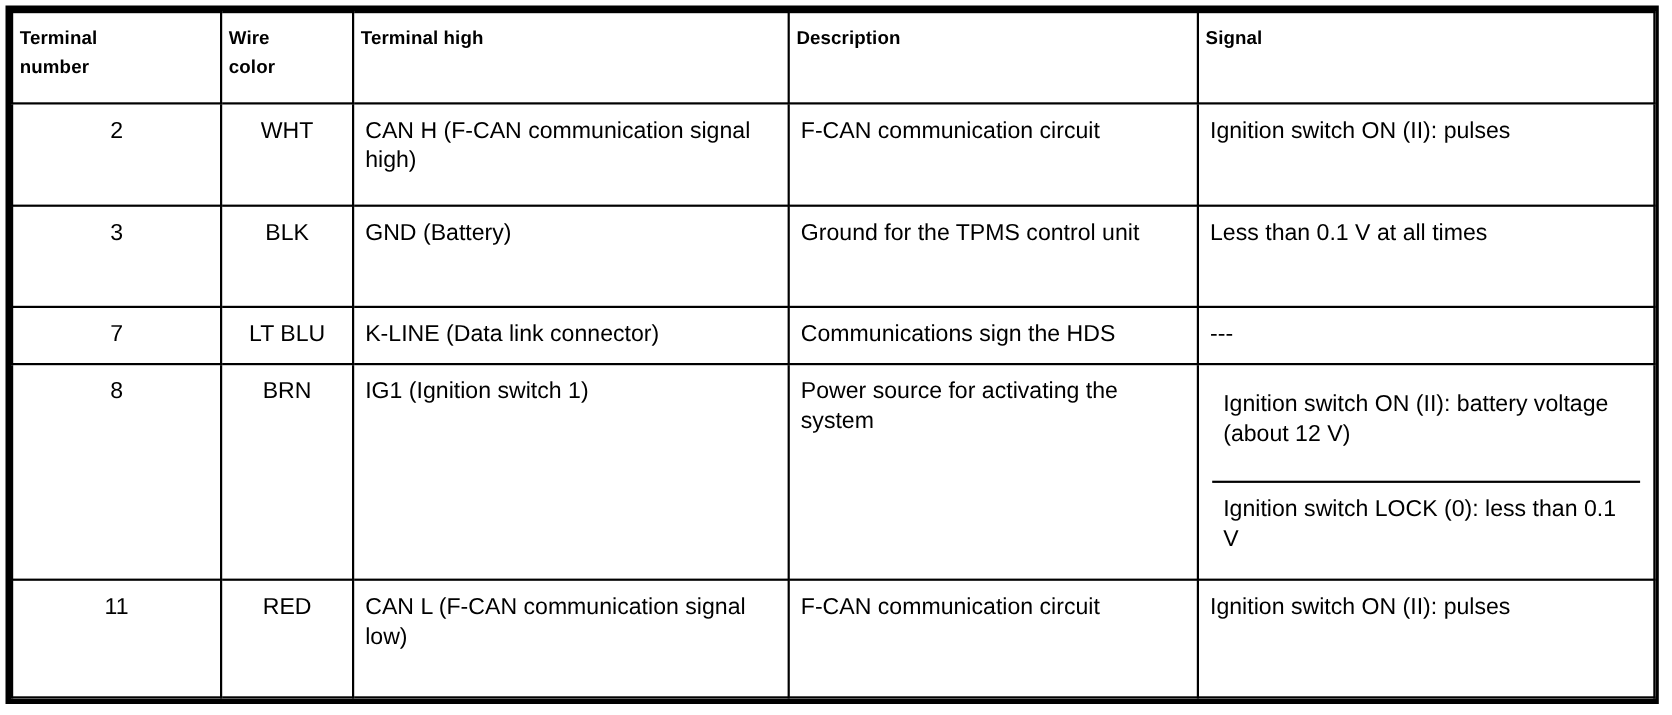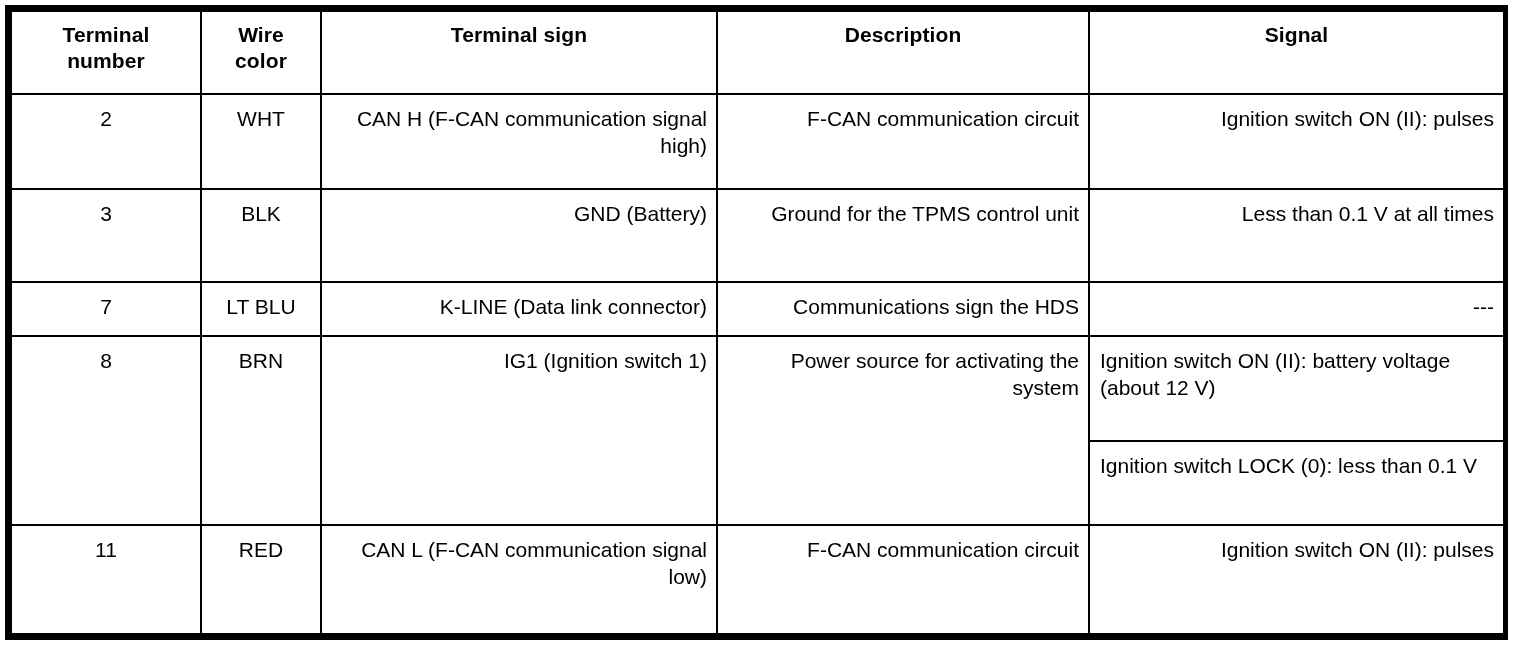--- a/index.html
+++ b/index.html
@@ -38,47 +38,47 @@
   }
   
   col.c-term   { width: 190px; }
   col.c-wire   { width: 120px; }
   col.c-sign   { width: 396px; }
   col.c-desc   { width: 372px; }
   col.c-signal { width: 415px; }
 
   thead th {
     font-weight: bold;
-    font-size: 21px;
+    font-size: 17px;
     line-height: 26px;
-    text-align: center;
+    text-align: left;
     padding: 10px 6px 0 6px;
     letter-spacing: 0.1px;
     height: 78px;
     box-sizing: border-box;
   }
   thead th .hdr-line { display: block; }
 
   tbody td {
     font-size: 21px;
     line-height: 27px;
     font-weight: normal;
     padding: 10px 9px 0 10px;
     box-sizing: border-box;
   }
   tbody td.center {
     text-align: center;
     padding-left: 6px;
     padding-right: 6px;
   }
-  tbody td.left { text-align: right; }
+  tbody td.left { text-align: left; }
 
   
   td.split-host {
-    padding: 0;
+    padding: 12px;
     vertical-align: top;
   }
   table.subsplit {
     width: 100%;
     height: 100%;
     border-collapse: collapse;
     table-layout: fixed;
   }
   table.subsplit td {
     border: 0;
@@ -119,21 +119,21 @@
       <tr class="r-h">
         <th>
           <span class="hdr-line">Terminal</span>
           <span class="hdr-line">number</span>
         </th>
         <th>
           <span class="hdr-line">Wire</span>
           <span class="hdr-line">color</span>
         </th>
         <th>
-          <span class="hdr-line">Terminal sign</span>
+          <span class="hdr-line">Terminal high</span>
         </th>
         <th>
           <span class="hdr-line">Description</span>
         </th>
         <th>
           <span class="hdr-line">Signal</span>
         </th>
       </tr>
     </thead>
 

